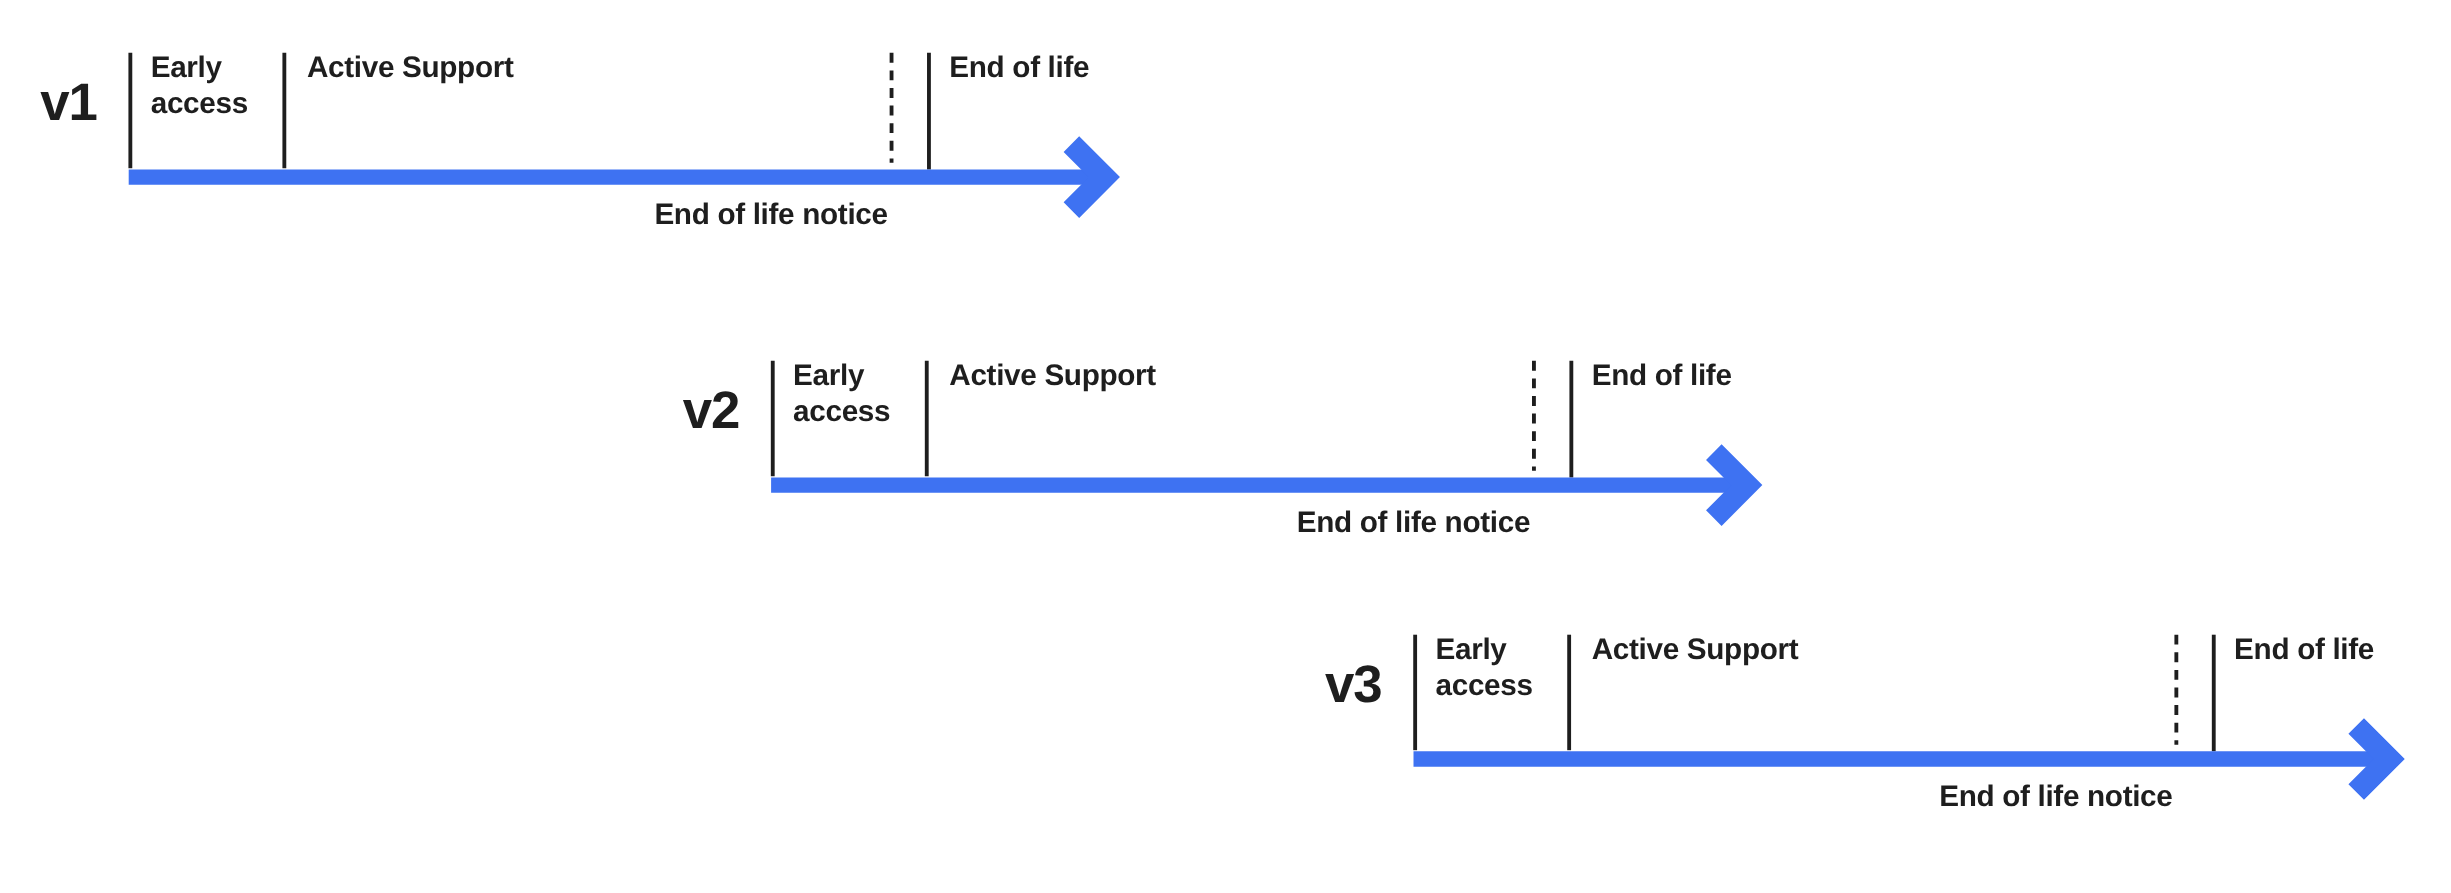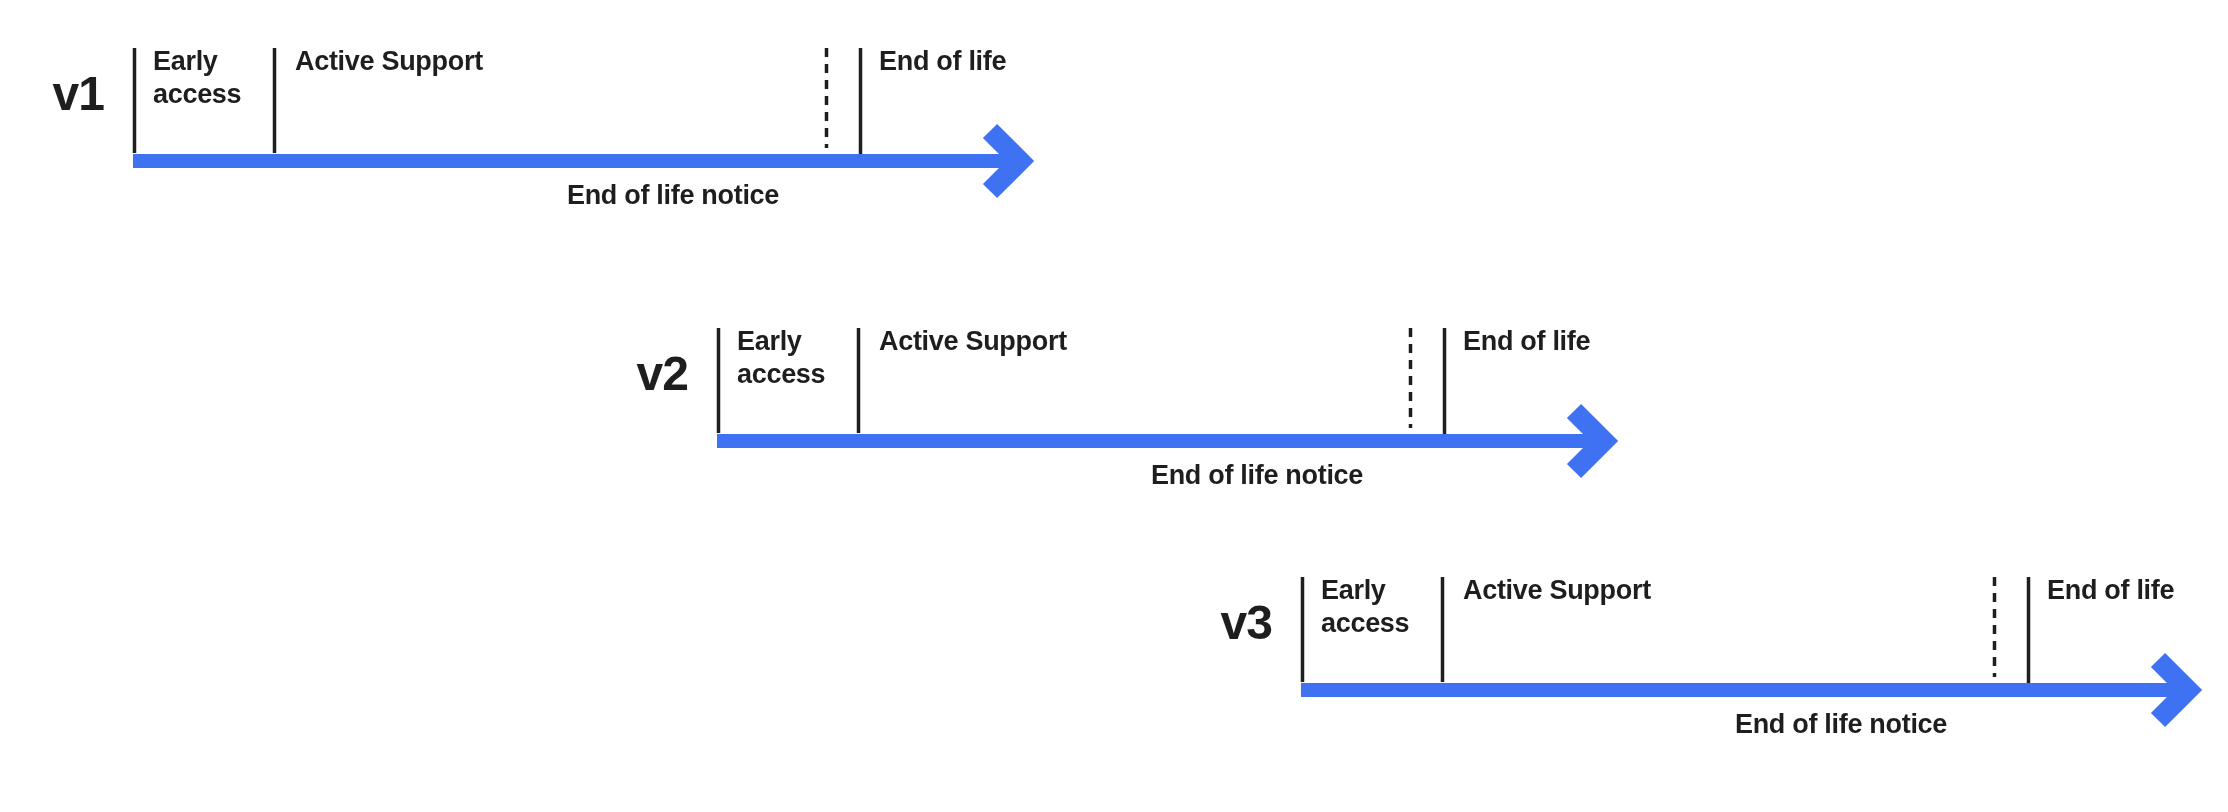--- a/index.html
+++ b/index.html
@@ -13,21 +13,20 @@
     height: 812px;
     background: #ffffff;
     overflow: hidden;
     font-family: "Liberation Sans", "DejaVu Sans", sans-serif;
     color: #1e1e1e;
   }
   .row {
     position: absolute;
     width: 1020px;
     height: 180px;
-    margin-left: 16px;
   }
   .row.r0 { left: 33px;   top: 40px;  }
   .row.r1 { left: 617px;  top: 320px; }
   .row.r2 { left: 1201px; top: 569px; }
 
   .vlabel {
     position: absolute;
     left: 0;
     top: 28px;
     width: 55px;
@@ -57,21 +56,21 @@
   }
   .lbl-eol {
     left: 830px;
     top: 5px;
     white-space: nowrap;
   }
   .lbl-notice {
     left: 474px;
     top: 139px;
     width: 300px;
-    text-align: center;
+    text-align: right;
     white-space: nowrap;
   }
   .svg-layer {
     position: absolute;
     left: 0;
     top: 0;
     width: 1020px;
     height: 180px;
   }
 </style>

